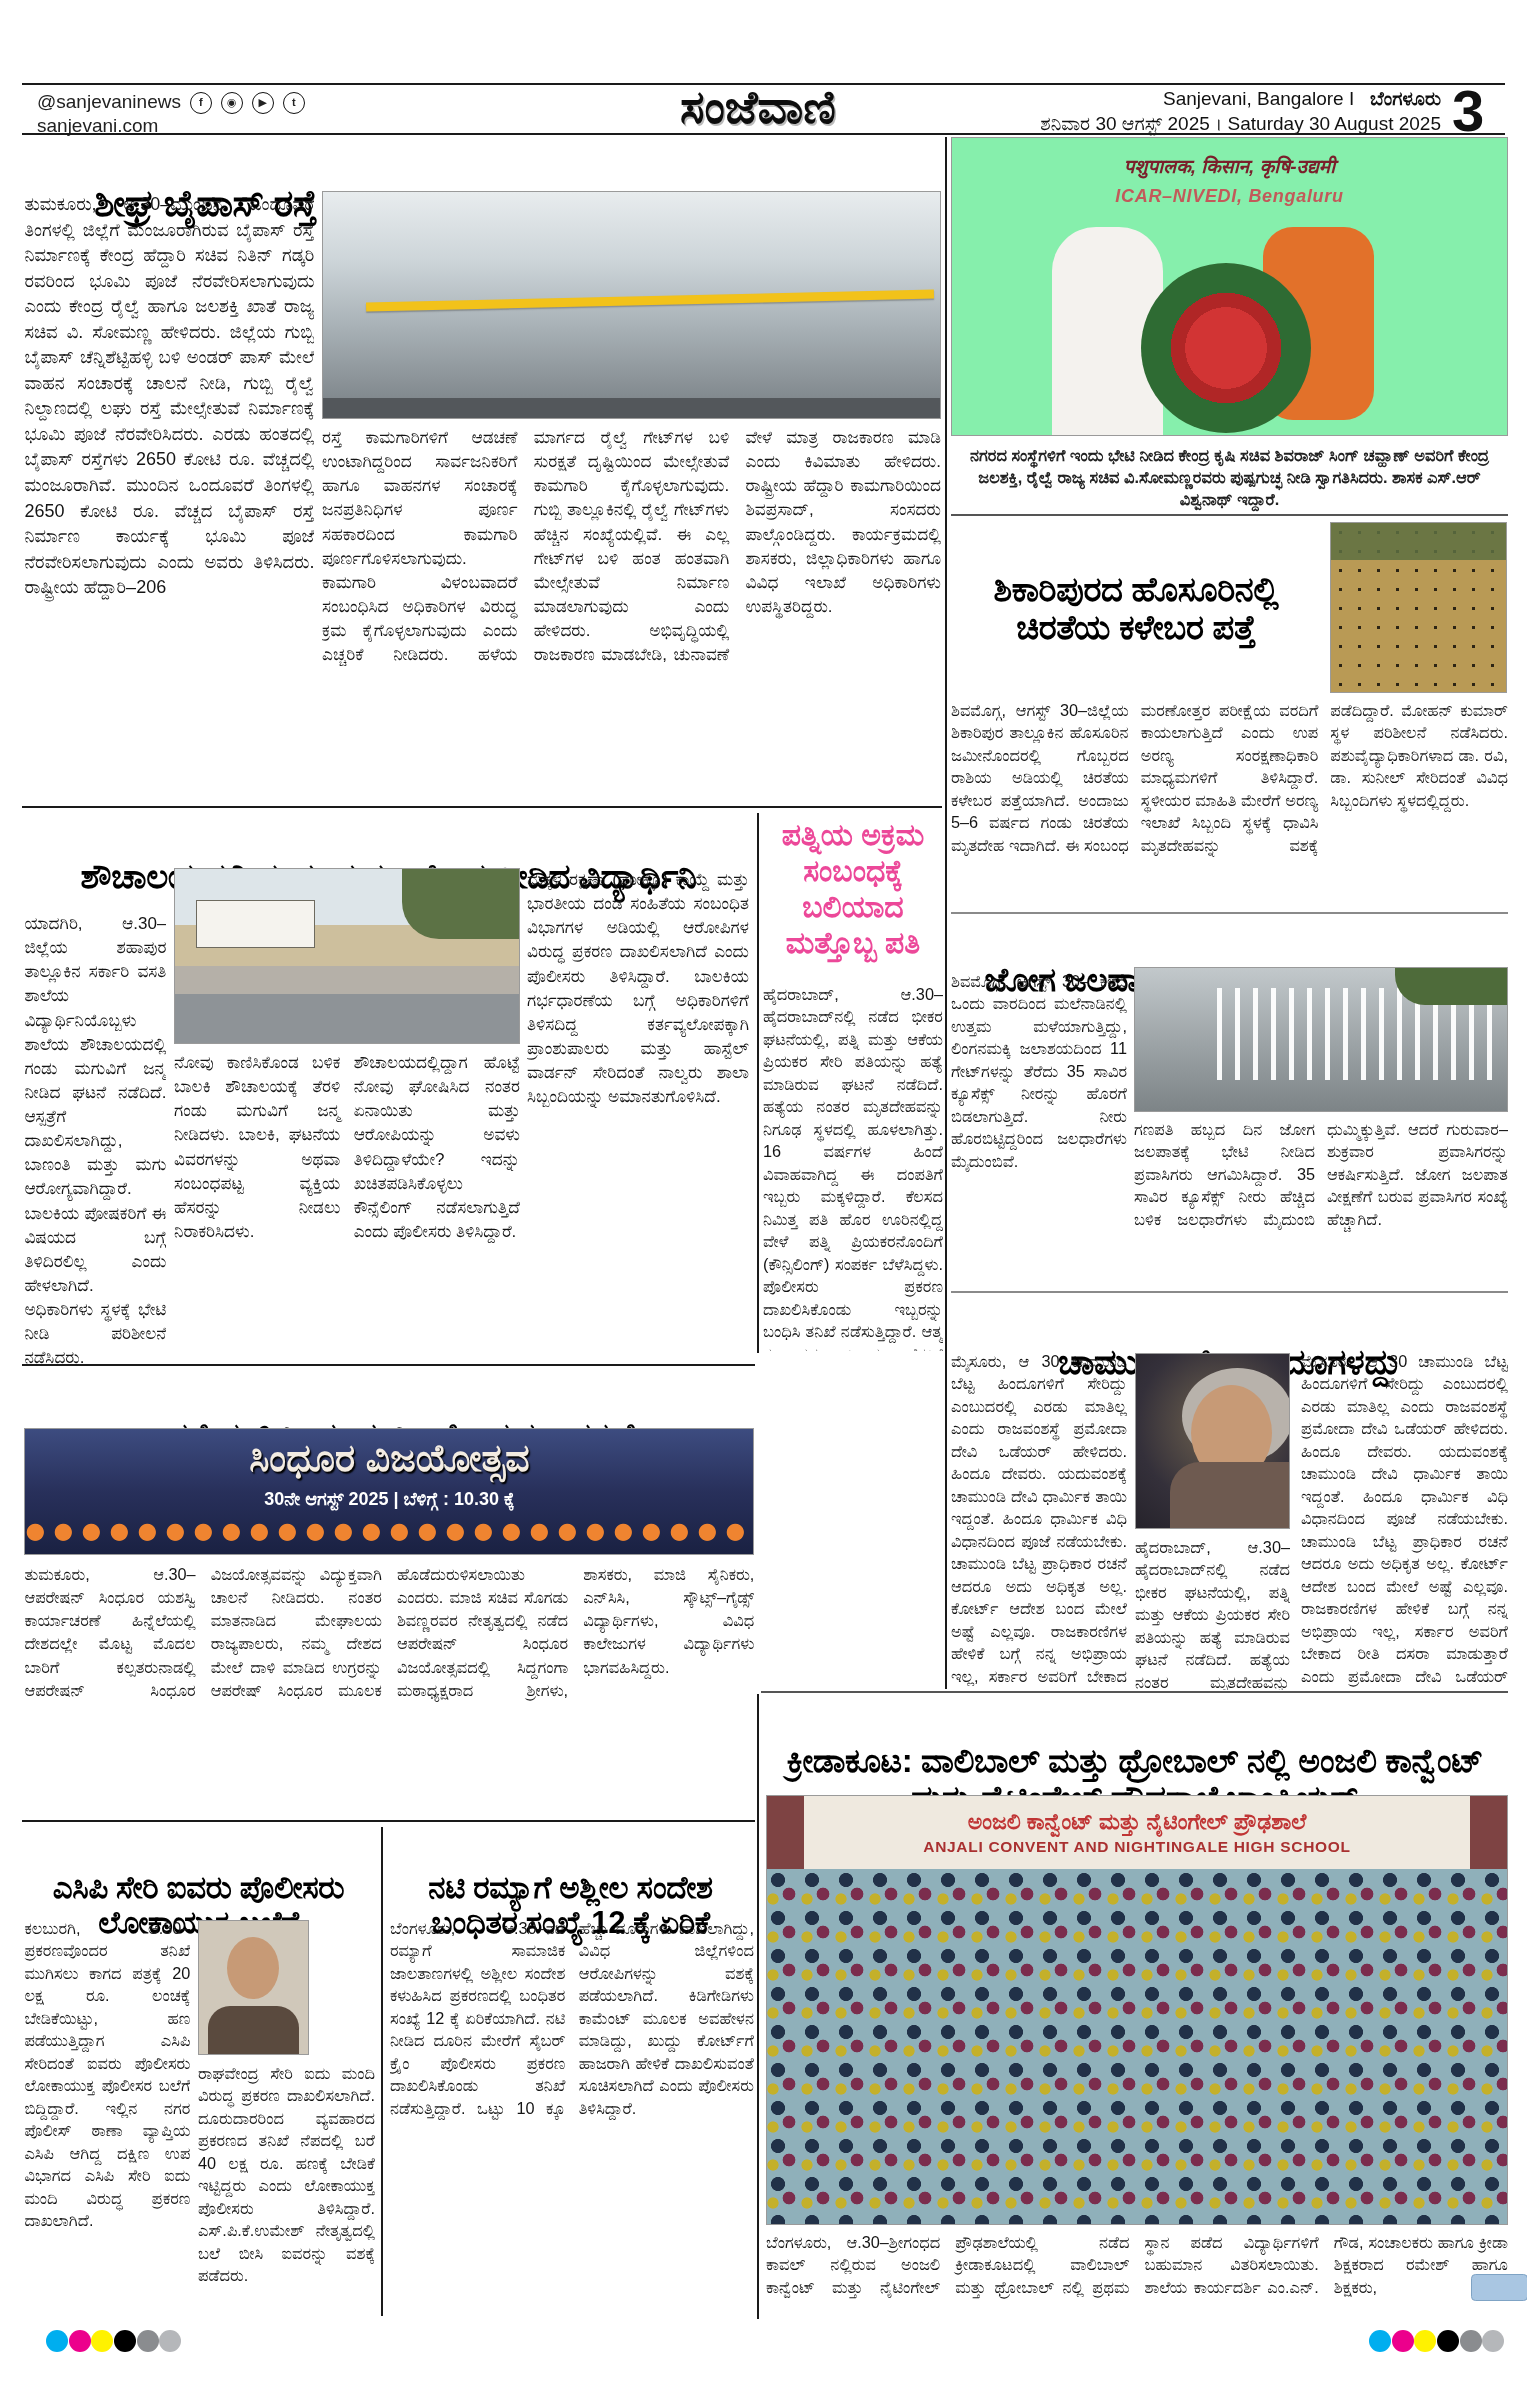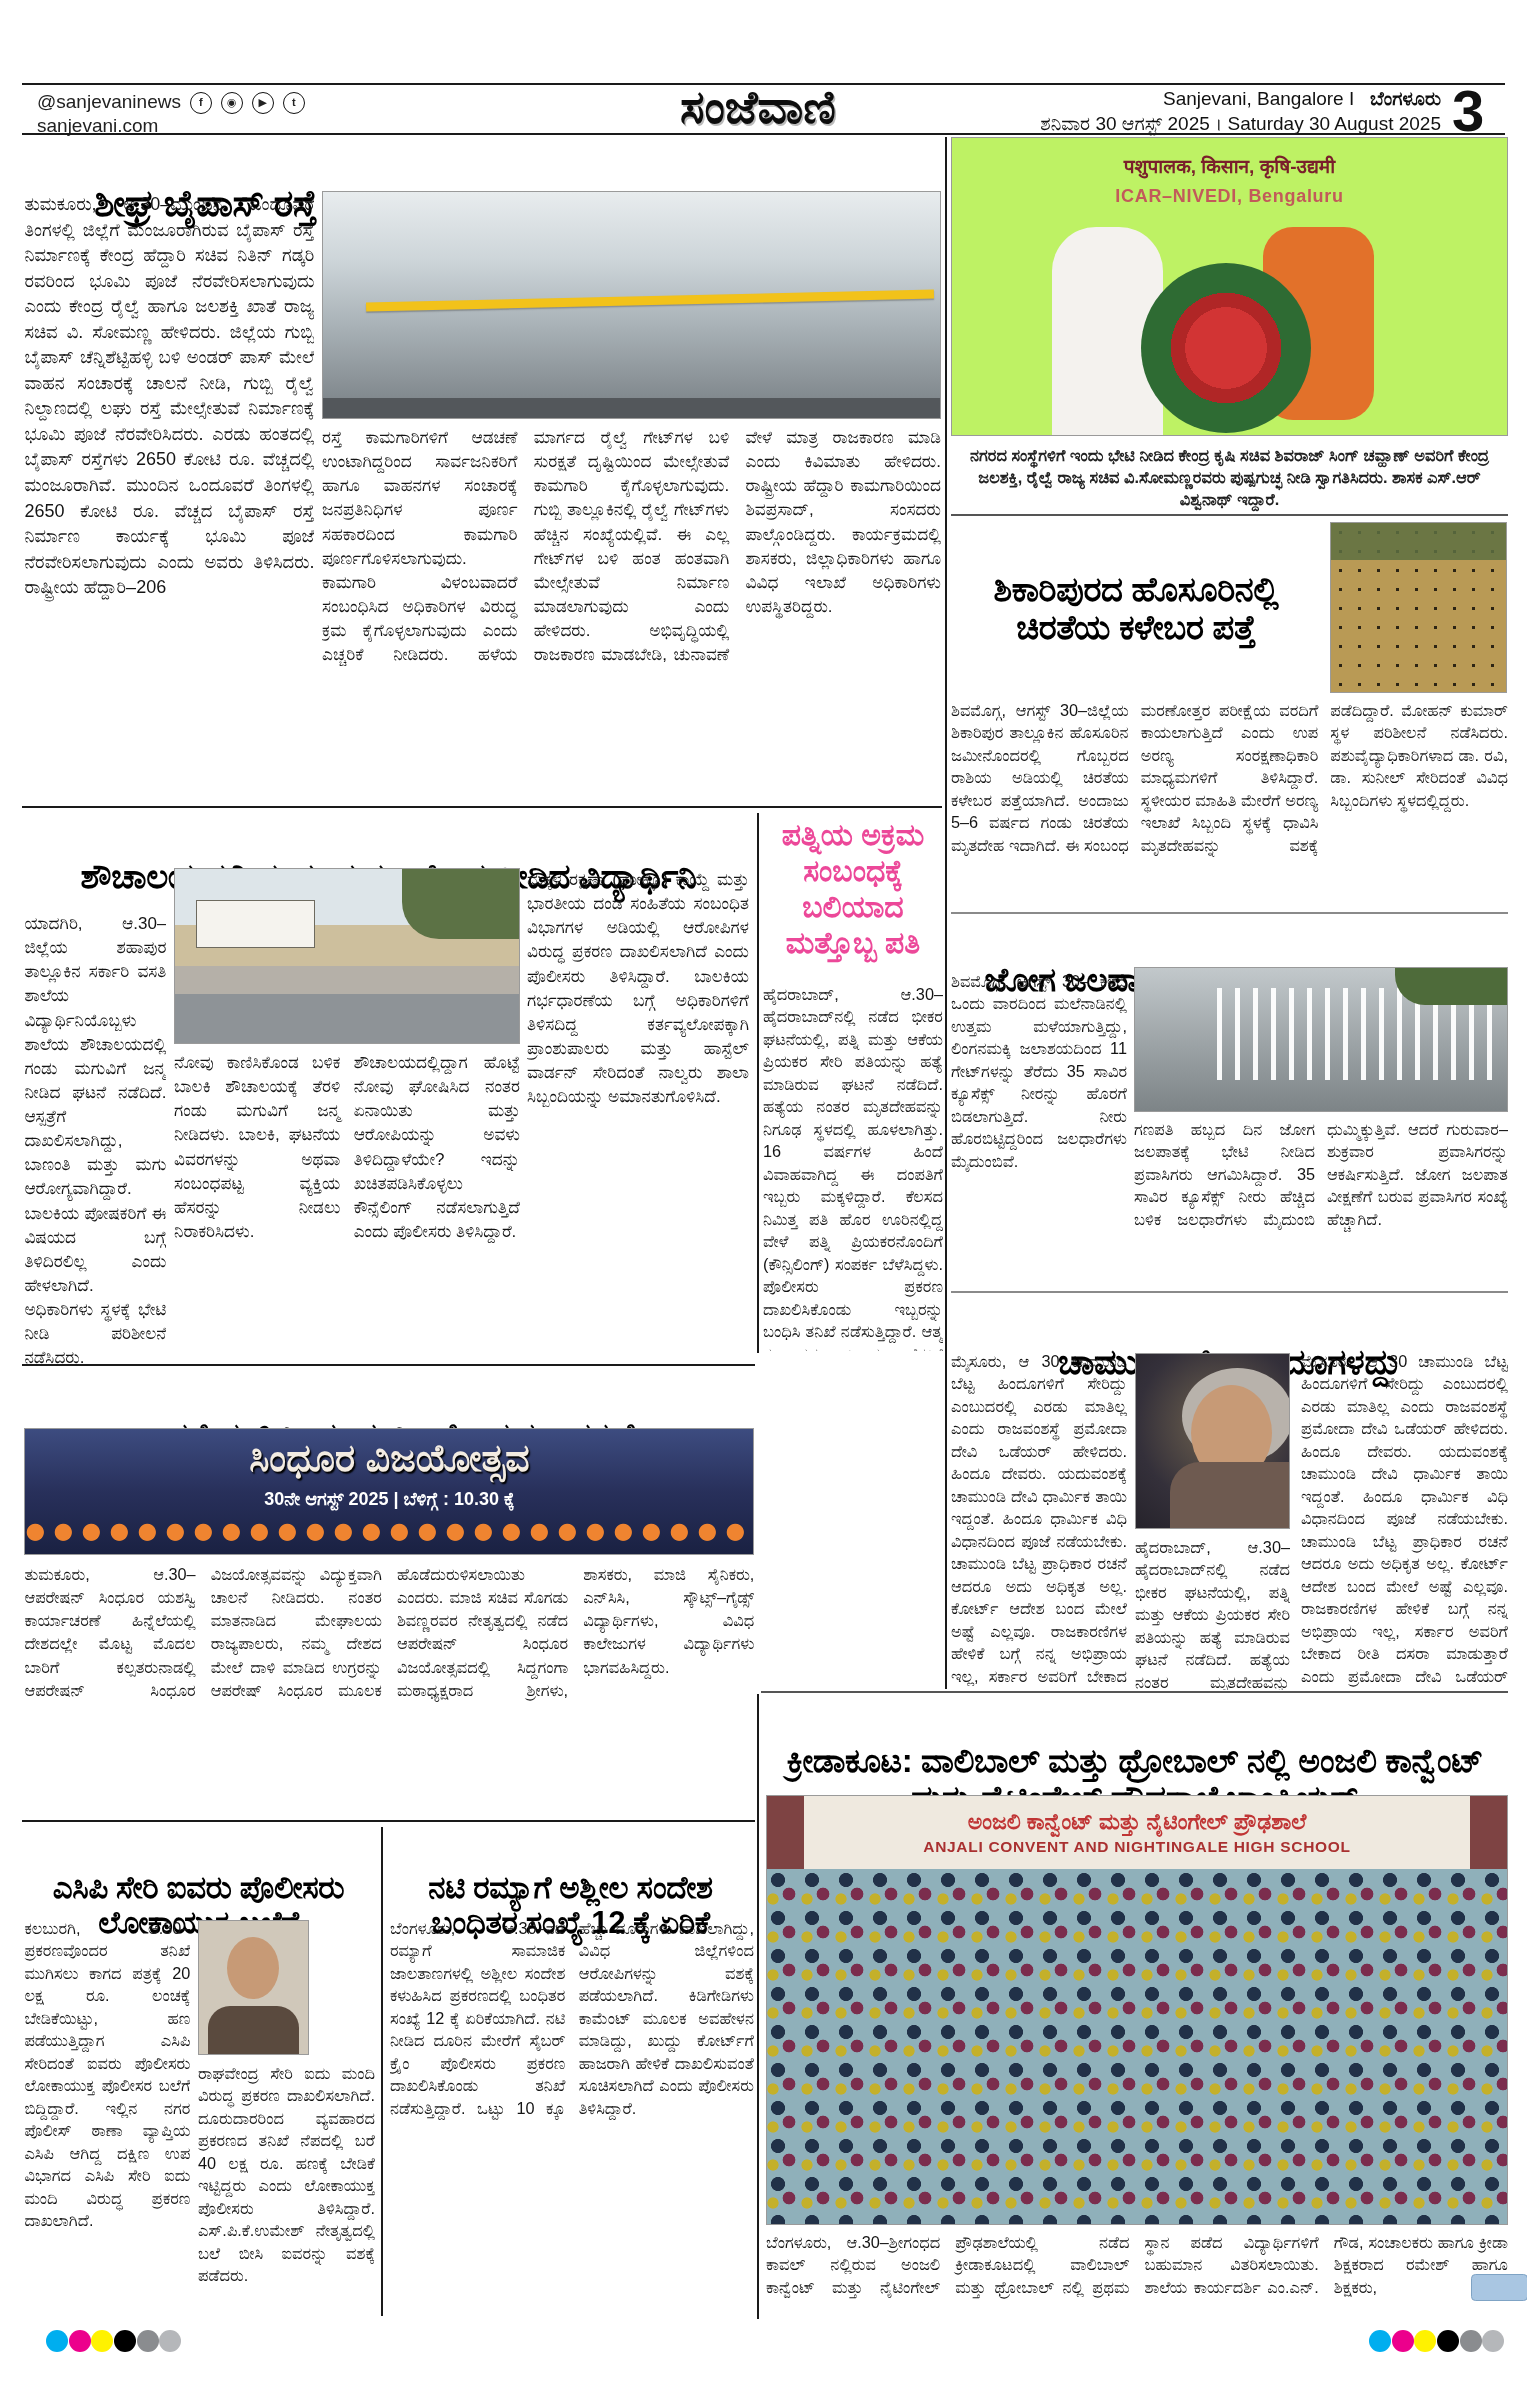--- a/index.html
+++ b/index.html
@@ -22,21 +22,21 @@
   .masthead{font-size:46px;font-weight:900;color:#0d0d0d;position:relative;
             text-shadow:1.5px 1.5px 0 #bbb;}
   .masthead-globe{position:absolute;left:46%;top:4.4px;width:33px;height:33px;border-radius:50%;
                   background:#b9e2f4;border:1.5px solid #5d99b5;z-index:-1;}
   .edition{font-size:19px;text-align:right;line-height:1.3;}
   .pageno{font-size:58px;font-weight:bold;line-height:0.95;}
   
   .ph-ribbon{background:linear-gradient(180deg,#e8ecee 0%,#cdd5d9 30%,#aab3b8 58%,#777e83 100%);}
   .ph-ribbon .ribbon{position:absolute;left:7%;right:1%;top:46%;height:9px;background:#f2c21a;transform:rotate(-1.3deg);box-shadow:0 1.5px 1.5px rgba(0,0,0,.25);}
   .ph-ribbon .floor{position:absolute;left:0;right:0;bottom:0;height:9%;background:#53575b;}
-  .ph-icar{background:#bef264;}
+  .ph-icar{background:#86efac;font-style:italic;}
   .ph-icar .b1{position:absolute;top:5%;left:0;right:0;text-align:center;font-size:19px;font-weight:bold;color:#7a1f2b;}
   .ph-icar .b2{position:absolute;top:16%;left:0;right:0;text-align:center;font-size:18px;font-weight:bold;color:#c25a5a;letter-spacing:0.7px;}
   .ph-icar .bouquet{position:absolute;left:34%;top:42%;width:170px;height:170px;border-radius:50%;
       background:radial-gradient(circle,#d23434 0 34%,#b02626 34% 46%,#2e6b33 46% 72%,rgba(46,107,51,0) 72%);}
   .ph-icar .shawl{position:absolute;left:56%;top:30%;width:111px;height:65%;border-radius:30px;background:#e2712a;}
   .ph-icar .fig{position:absolute;bottom:0;width:111px;height:70%;border-radius:44px 44px 0 0;background:#f4f2ee;}
   .ph-leopard{background-color:#b99a55;background-image:radial-gradient(#2c2414 11%,rgba(0,0,0,0) 12%);background-size:19px 19px;}
   .ph-leopard .grass{position:absolute;top:0;left:0;right:0;height:22%;background:#5d7042;opacity:.85;}
   .ph-jog{background:linear-gradient(180deg,#c2c8cb 0%,#9ba2a5 55%,#7d8487 100%);}
   .ph-jog .falls{position:absolute;left:22%;right:4%;top:14%;bottom:22%;

